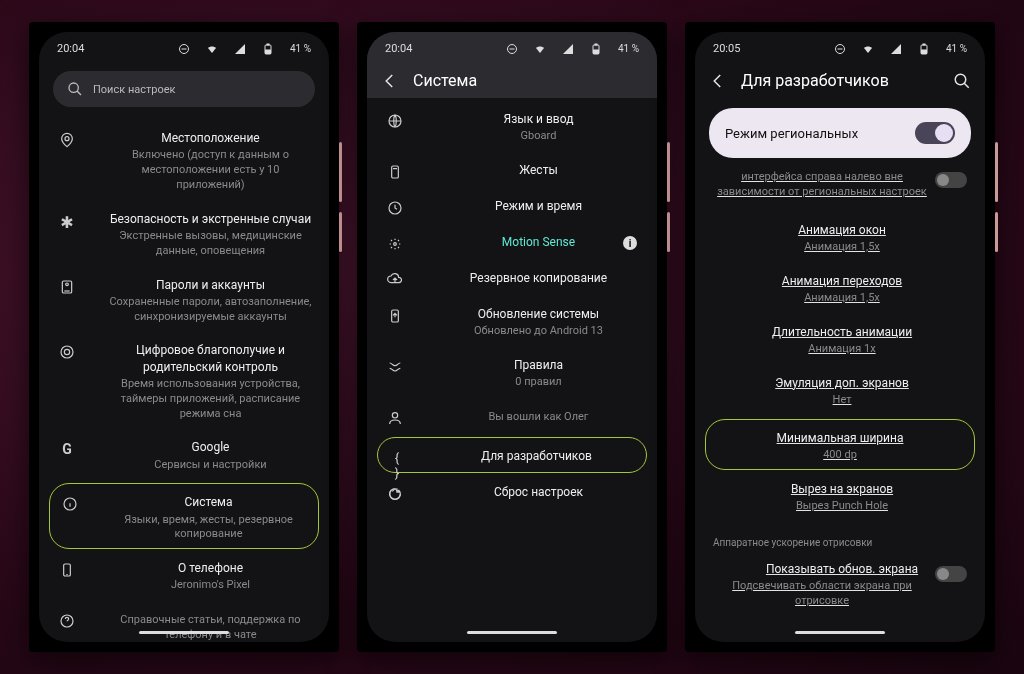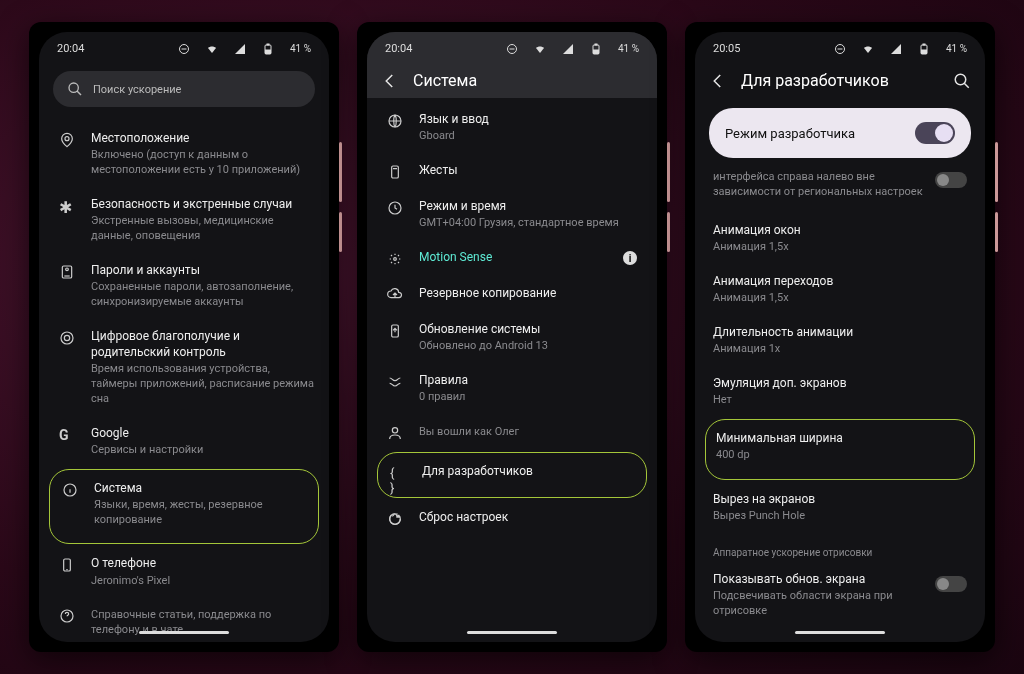--- a/index.html
+++ b/index.html
@@ -3,21 +3,21 @@
 <meta charset="utf-8">
 <style>
   * { box-sizing: border-box; margin: 0; padding: 0; }
   body {
     background: radial-gradient(ellipse at 30% 40%, #4a1530 0%, #2a0818 60%, #1a0510 100%);
     font-family: -apple-system, BlinkMacSystemFont, "Segoe UI", Roboto, sans-serif;
     width: 1024px; height: 674px; overflow: hidden;
     display: flex; justify-content: space-around; align-items: center; padding: 20px;
   }
   .phone {
-    width: 310px; height: 630px; background: #000; border-radius: 12px;
+    width: 310px; height: 630px; background: #000; border-radius: 4px;
     padding: 10px; position: relative; box-shadow: 0 8px 30px rgba(0,0,0,0.6);
   }
   .phone::before {
     content: ""; position: absolute; top: 18px; left: 50%; transform: translateX(-50%);
     width: 60px; height: 8px; background: #222; border-radius: 4px;
   }
   .side-btn { position: absolute; right: -3px; background:#c99; border-radius: 2px; width:3px; }
   .sb1 { top: 120px; height: 60px; }
   .sb2 { top: 190px; height: 40px; }
   .screen {
@@ -38,32 +38,33 @@
   .search-pill svg { width:16px; height:16px; margin-right:10px; }
   .appbar {
     display: flex; align-items: center; padding: 10px 14px 8px; gap: 14px;
     background:#2c2c30;
   }
   .appbar.plain { background: transparent; }
   .appbar .title { font-size: 16px; color:#fff; flex:1; }
   .appbar svg { width:18px; height:18px; }
   .list { padding: 4px 0; }
   .item {
-    display:flex; align-items:flex-start; padding: 9px 14px 9px 18px; gap:14px;
+    display:flex; align-items:flex-start; padding: 9px 14px 9px 18px; gap:29px;
     position:relative;
+    text-align:center;
   }
   .item .icon-col { width:20px; display:flex; justify-content:center; padding-top:2px; flex-shrink:0; }
   .item .icon-col svg, .item .icon-col .glyph { width:16px; height:16px; color:#ccc; }
   .item .text-col { flex:1; min-width:0; }
   .item .label { font-size:12px; color:#eee; line-height:1.35; }
   .item .sub { font-size:11px; color:#8a8a8e; line-height:1.35; margin-top:2px; }
-  .item.highlight { border:1.5px solid #a4c639; border-radius:20px; margin:2px 10px; padding:10px 10px 16px 10px; }
+  .item.highlight { border:1.5px solid #a4c639; border-radius:20px; margin:2px 10px; padding:10px 10px 6px 10px; }
   .item.dim .label, .item.dim .icon-col { color:#5eead4; }
   .item .info-dot { position:absolute; right:20px; top:50%; transform:translateY(-50%); width:14px;height:14px;border-radius:50%;background:#ddd;color:#000;font-size:10px;display:flex;align-items:center;justify-content:center;font-weight:bold; }
-  .no-icon .text-col { margin-left:0; }
+  .no-icon .text-col { margin-left:0;text-decoration:underline; }
   .card {
     margin: 10px 14px; background: #ece7f0; border-radius: 24px; color:#1a1a1a;
     padding: 14px 16px; display:flex; align-items:center; justify-content:space-between;
   }
   .card .label { font-size:13px; color:#111; }
   .toggle {
     width:40px; height:22px; background:#555; border-radius:11px; position:relative; flex-shrink:0;
   }
   .toggle.on { background:#4a4458; }
   .toggle .knob {
@@ -104,21 +105,21 @@
             <rect x="7" y="14" width="10" height="7" fill="currentColor"></rect>
           </svg>
         <span>41 %</span>
       </div>
     </div>
     <div class="search-pill">
       <svg viewBox="0 0 24 24" fill="none" stroke="currentColor" stroke-width="2">
           <circle cx="10" cy="10" r="7"></circle>
           <path d="M21 21l-6-6"></path>
         </svg>
-      <span>Поиск ускорение</span>
+      <span>Поиск настроек</span>
     </div>
     <div class="list" id="list1">
         <div class="item">
           <div class="icon-col">
             <svg viewBox="0 0 24 24" fill="none" stroke="currentColor" stroke-width="1.8">
               <circle cx="12" cy="10" r="3"></circle>
               <path d="M12 2a8 8 0 018 8c0 5-8 12-8 12S4 15 4 10a8 8 0 018-8z"></path>
             </svg>
           </div>
           <div class="text-col">
@@ -266,21 +267,20 @@
         </div>
         <div class="item">
           <div class="icon-col">
             <svg viewBox="0 0 24 24" fill="none" stroke="currentColor" stroke-width="1.8">
               <circle cx="12" cy="12" r="9"></circle>
               <path d="M12 7v5l3 2"></path>
             </svg>
           </div>
           <div class="text-col">
             <div class="label">Режим и время</div>
-            <div class="sub">GMT+04:00 Грузия, стандартное время</div>
           </div>
         </div>
         <div class="item dim">
           <div class="icon-col">
             <svg viewBox="0 0 24 24" fill="none" stroke="currentColor" stroke-width="1.8">
               <circle cx="12" cy="12" r="2"></circle>
               <path d="M12 4v2M12 18v2M4 12h2M18 12h2M6 6l1.5 1.5M16.5 16.5L18 18M18 6l-1.5 1.5M7.5 16.5L6 18"></path>
             </svg>
           </div>
           <div class="text-col">
@@ -386,21 +386,21 @@
       <svg viewBox="0 0 24 24" fill="none" stroke="currentColor" stroke-width="2">
           <path d="M15 4l-8 8 8 8"></path>
         </svg>
       <span class="title">Для разработчиков</span>
       <svg viewBox="0 0 24 24" fill="none" stroke="currentColor" stroke-width="2">
           <circle cx="10" cy="10" r="7"></circle>
           <path d="M21 21l-6-6"></path>
         </svg>
     </div>
     <div class="card">
-      <span class="label">Режим разработчика</span>
+      <span class="label">Режим региональных</span>
       <div class="toggle on">
           <div class="knob"></div>
         </div>
     </div>
     <div class="item no-icon" style="padding-top:0;position:relative">
       <div class="text-col">
         <div class="sub" style="padding-right:40px">интерфейса справа налево вне зависимости от региональных настроек</div>
       </div>
       <div class="tiny-toggle partial-toggle">
           <div class="knob"></div>

